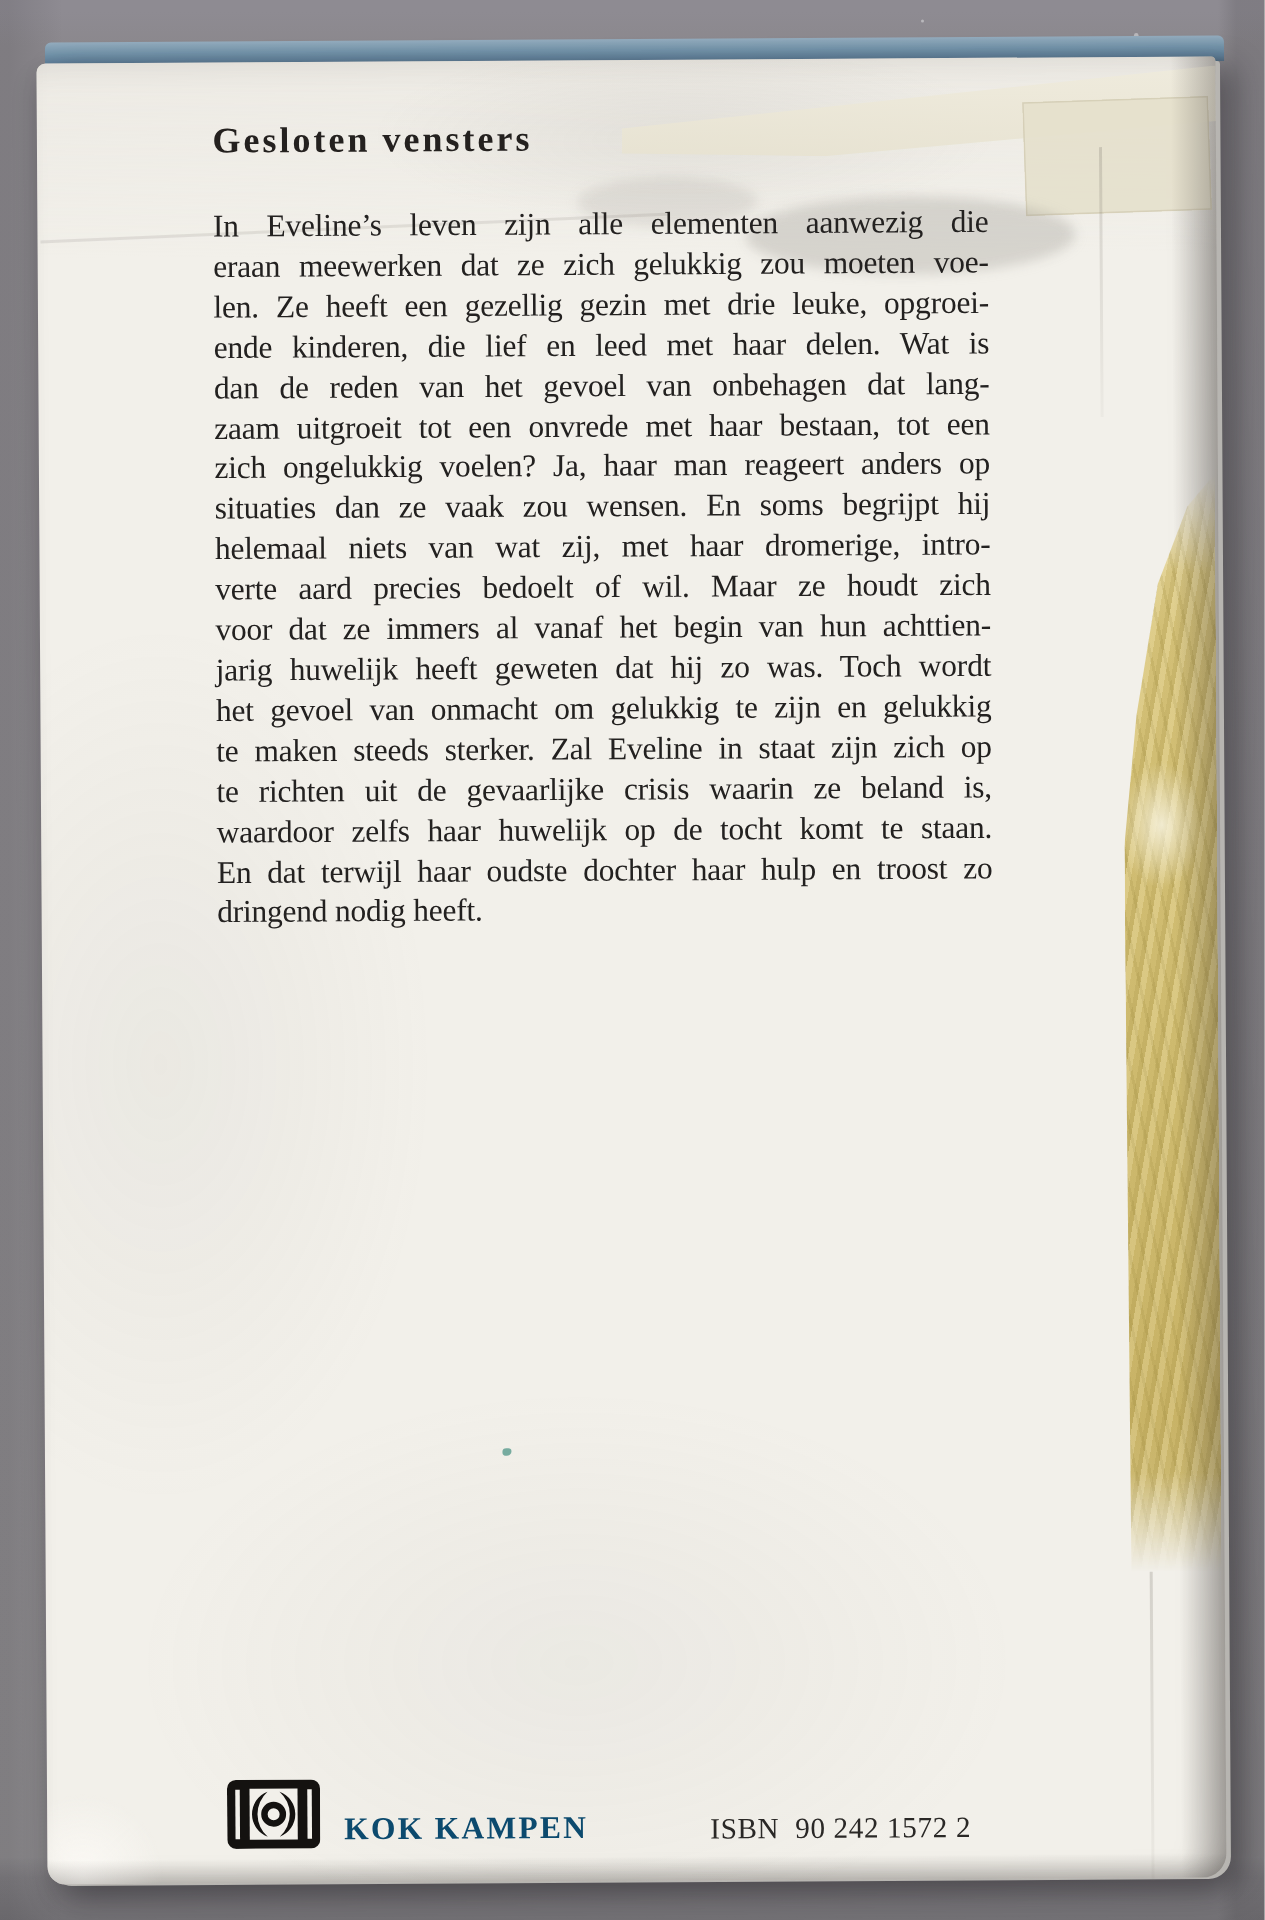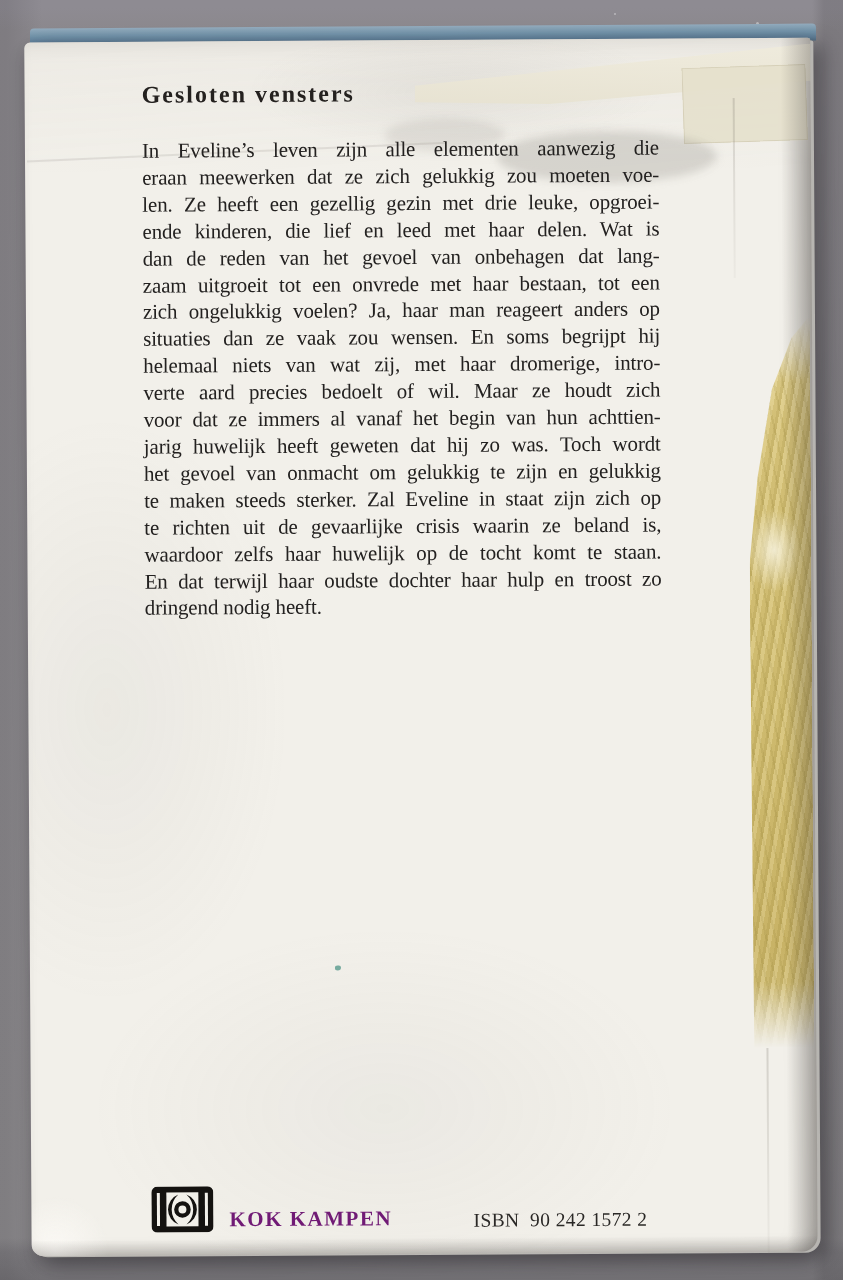--- a/index.html
+++ b/index.html
@@ -92,21 +92,21 @@
   .blurb{position:absolute;left:117px;top:96px;width:517px;z-index:3;color:#232120;}
   .blurb .line{
     font-size:21px;line-height:26.9px;letter-spacing:-0.15px;
     text-align:justify;text-align-last:justify;white-space:normal;
   }
   .blurb .line.last{text-align-last:left;}
 
   .logo{position:absolute;left:120px;top:1145px;width:62px;height:46px;z-index:3;}
   .publisher{
     position:absolute;left:198px;top:1166px;z-index:3;
-    font-size:21px;font-weight:bold;letter-spacing:1.5px;color:#701a75;
+    font-size:21px;font-weight:bold;letter-spacing:1.5px;color:#0c4a6e;
   }
   .isbn{
     position:absolute;left:442px;top:1170px;z-index:3;
     font-size:19.5px;letter-spacing:.4px;color:#2a2826;white-space:pre;
   }
 
   .edge-shade{
     position:absolute;top:0;right:0;bottom:0;width:30px;z-index:6;
     background:linear-gradient(to left, rgba(55,50,48,.30), rgba(55,50,48,0));
     border-radius:0 3px 16px 0;

